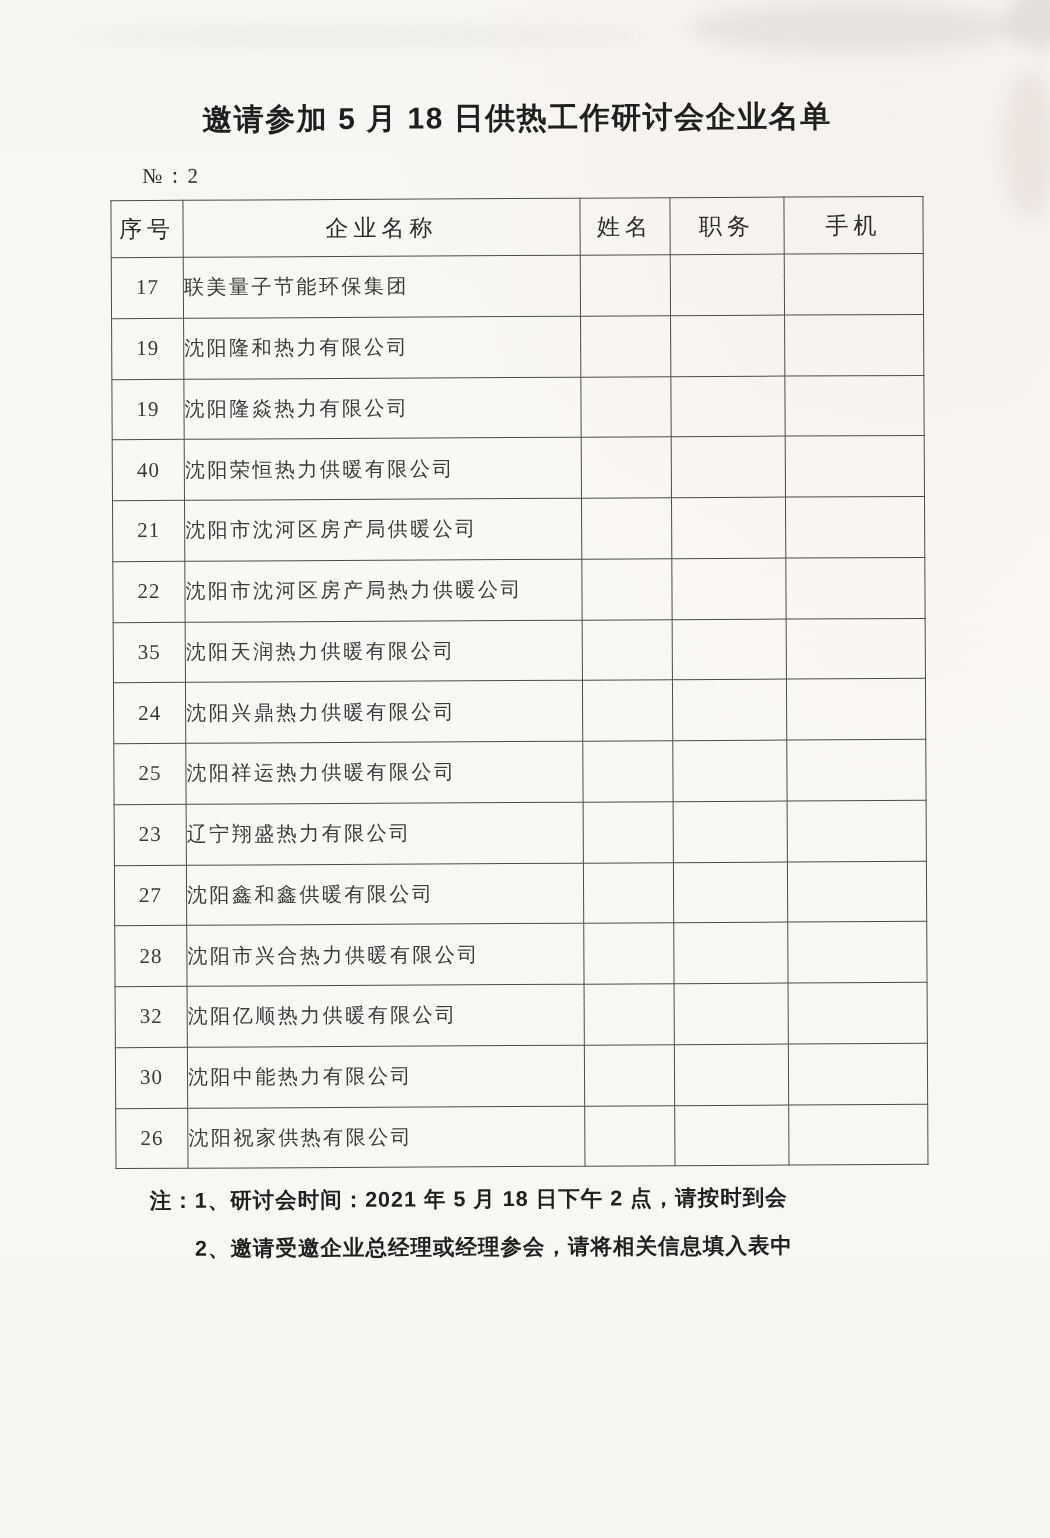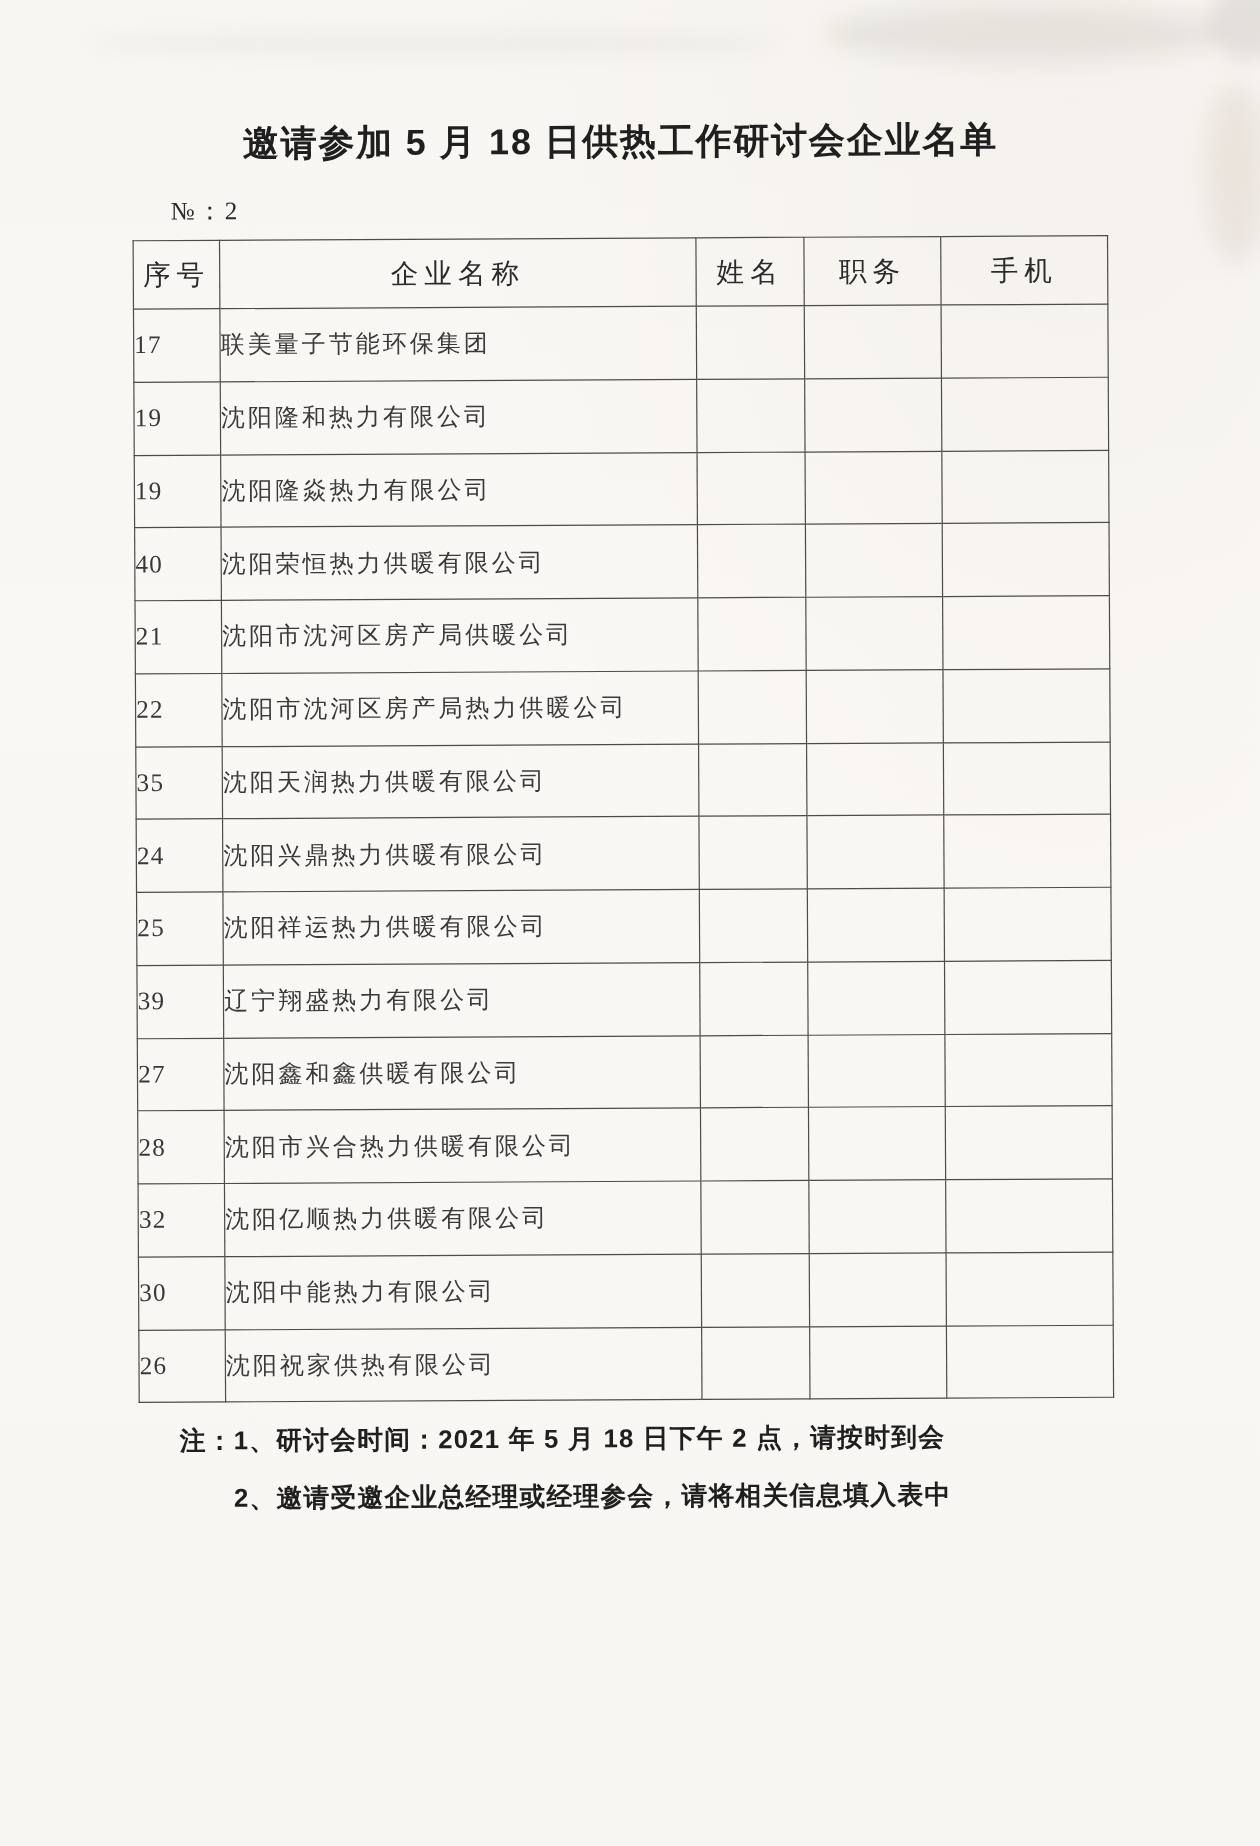--- a/index.html
+++ b/index.html
@@ -74,20 +74,21 @@
   table.roster thead tr { height: 57px; }
   table.roster tbody tr { height: 60.75px; }
   table.roster thead th {
     font-weight: normal;
     font-size: 23px;
     letter-spacing: 5px;
     color: #2b2b2b;
     text-align: center;
   }
   td.c-no {
+    text-align: center;
     font-size: 21px;
     color: #383838;
     letter-spacing: 1px;
   }
   td.c-company {
     text-align: left;
     padding-left: 11px;
     font-size: 20px;
     letter-spacing: 2.5px;
     color: #3a3a3a;
@@ -196,21 +197,21 @@
             <td class="c-phone"></td>
           </tr>
           <tr>
             <td class="c-no">25</td>
             <td class="c-company">沈阳祥运热力供暖有限公司</td>
             <td class="c-name"></td>
             <td class="c-position"></td>
             <td class="c-phone"></td>
           </tr>
           <tr>
-            <td class="c-no">39</td>
+            <td class="c-no">23</td>
             <td class="c-company">辽宁翔盛热力有限公司</td>
             <td class="c-name"></td>
             <td class="c-position"></td>
             <td class="c-phone"></td>
           </tr>
           <tr>
             <td class="c-no">27</td>
             <td class="c-company">沈阳鑫和鑫供暖有限公司</td>
             <td class="c-name"></td>
             <td class="c-position"></td>

